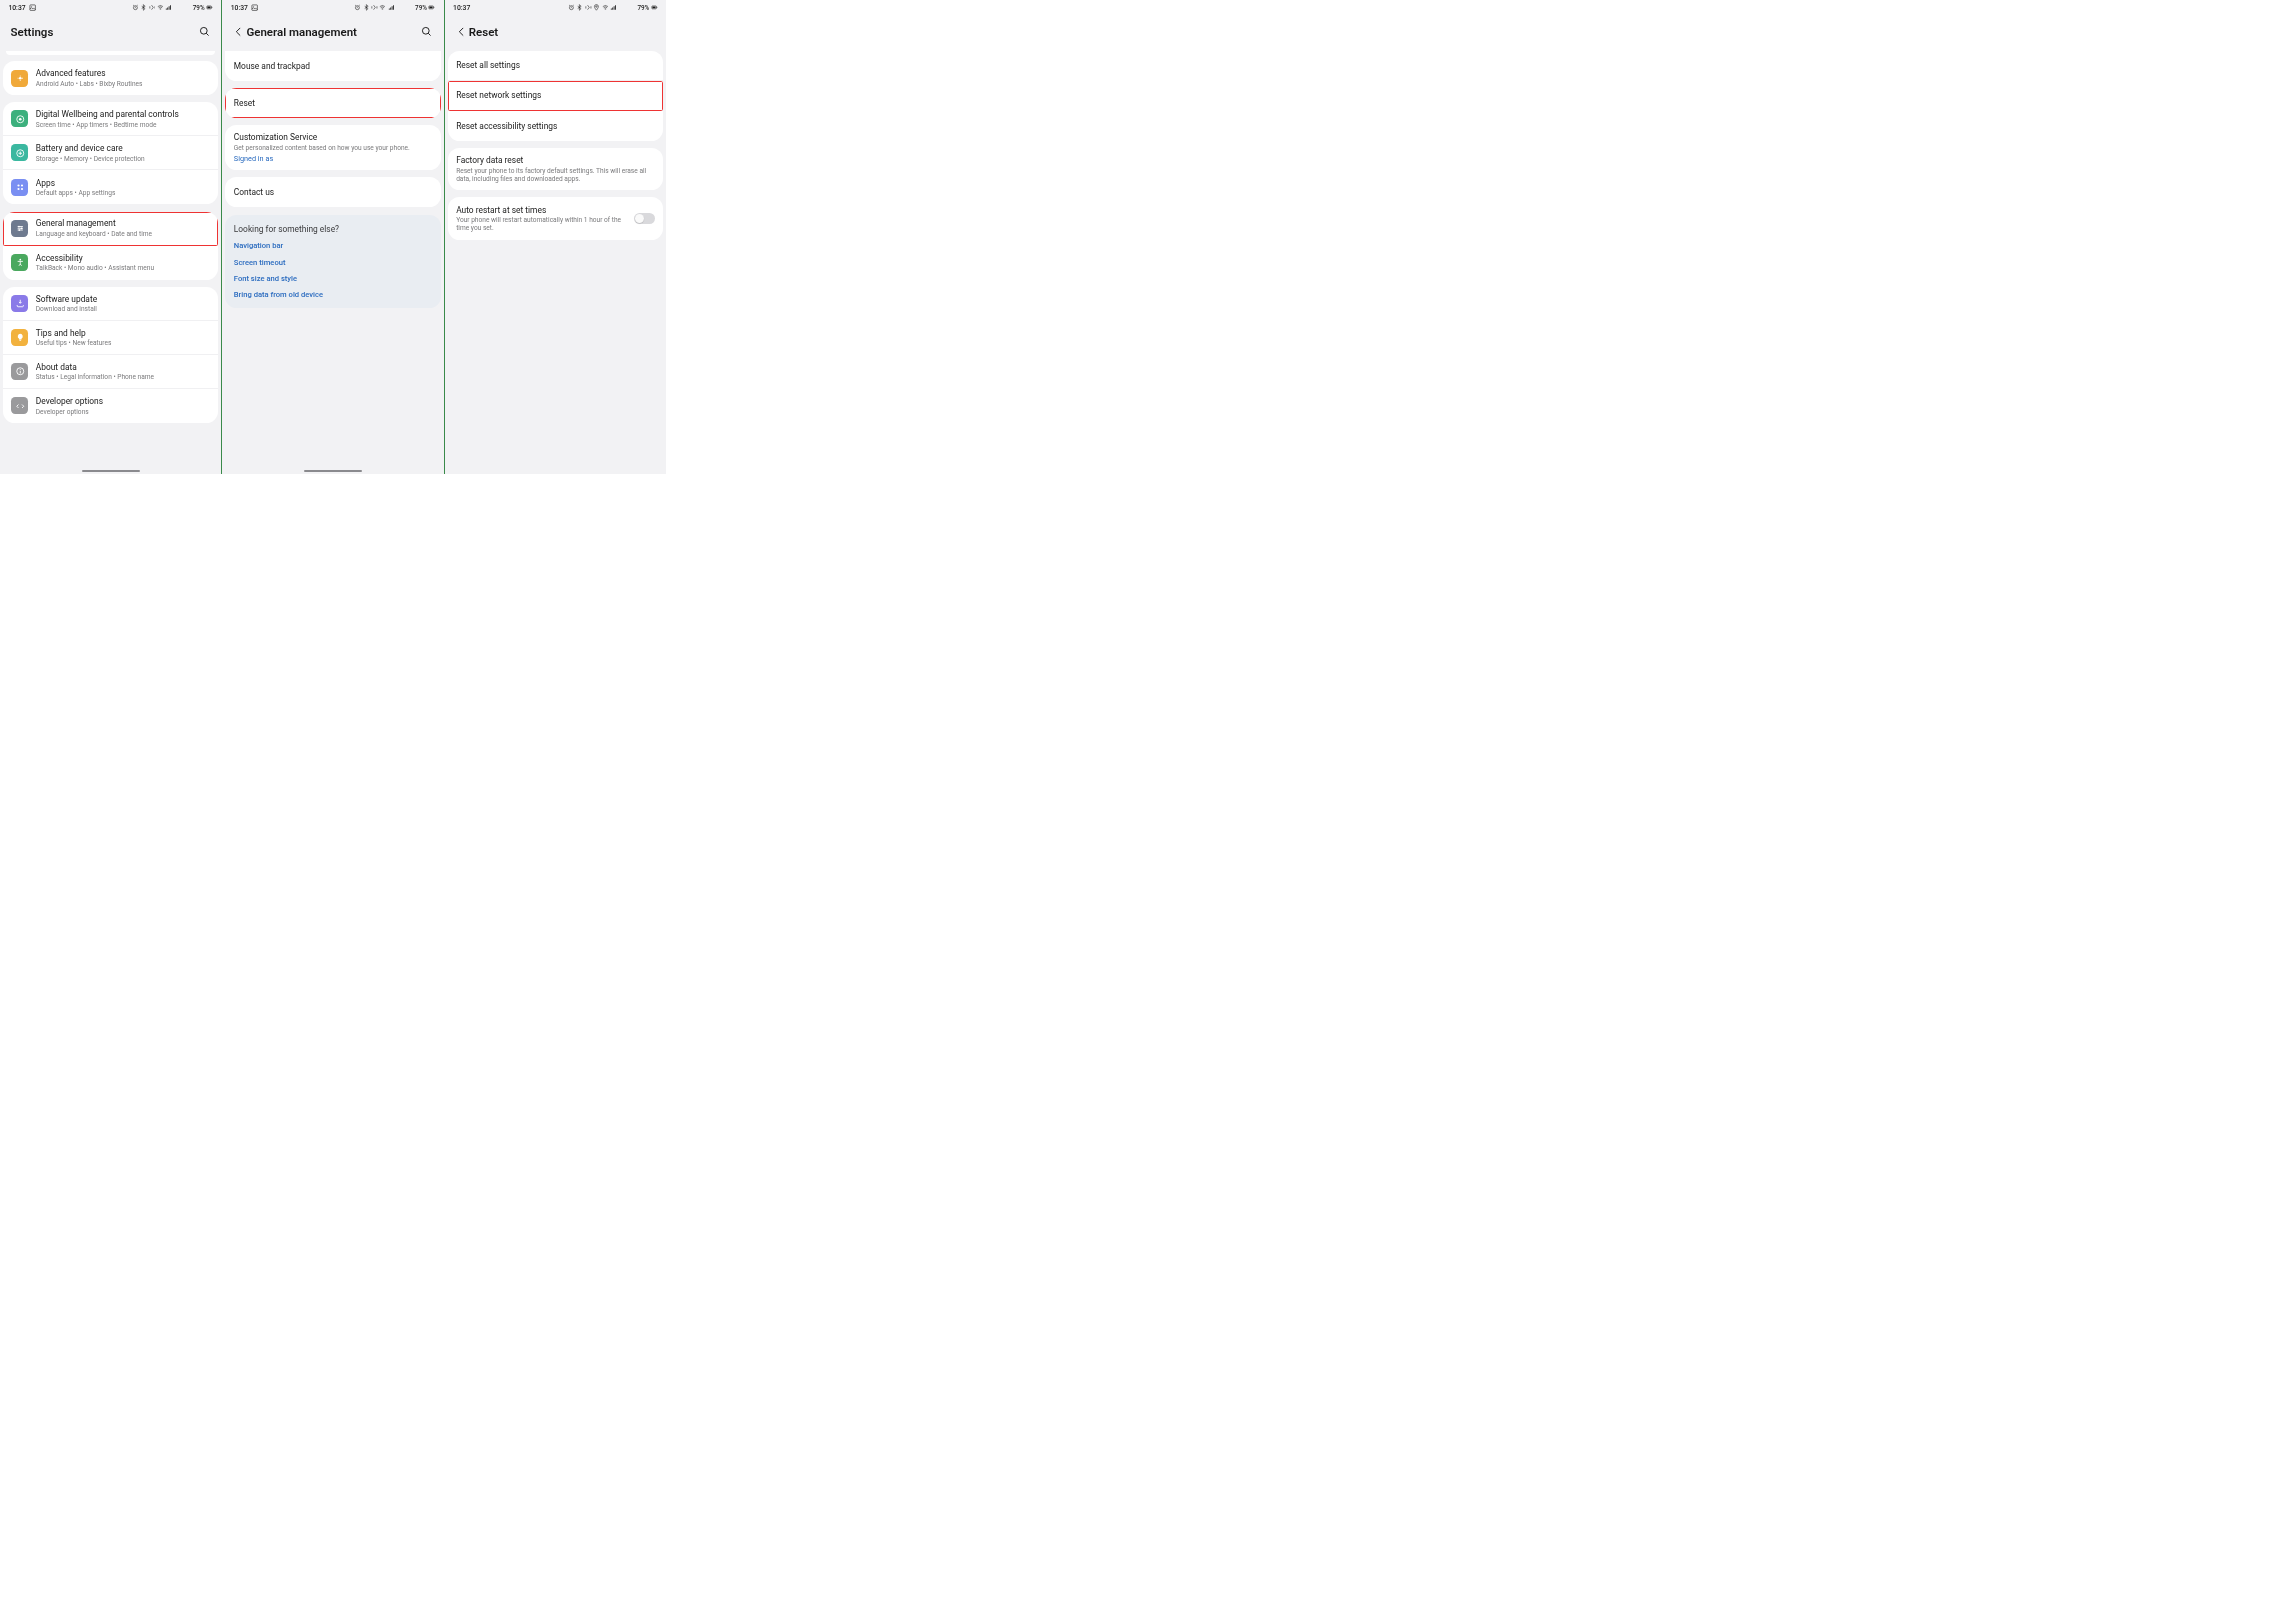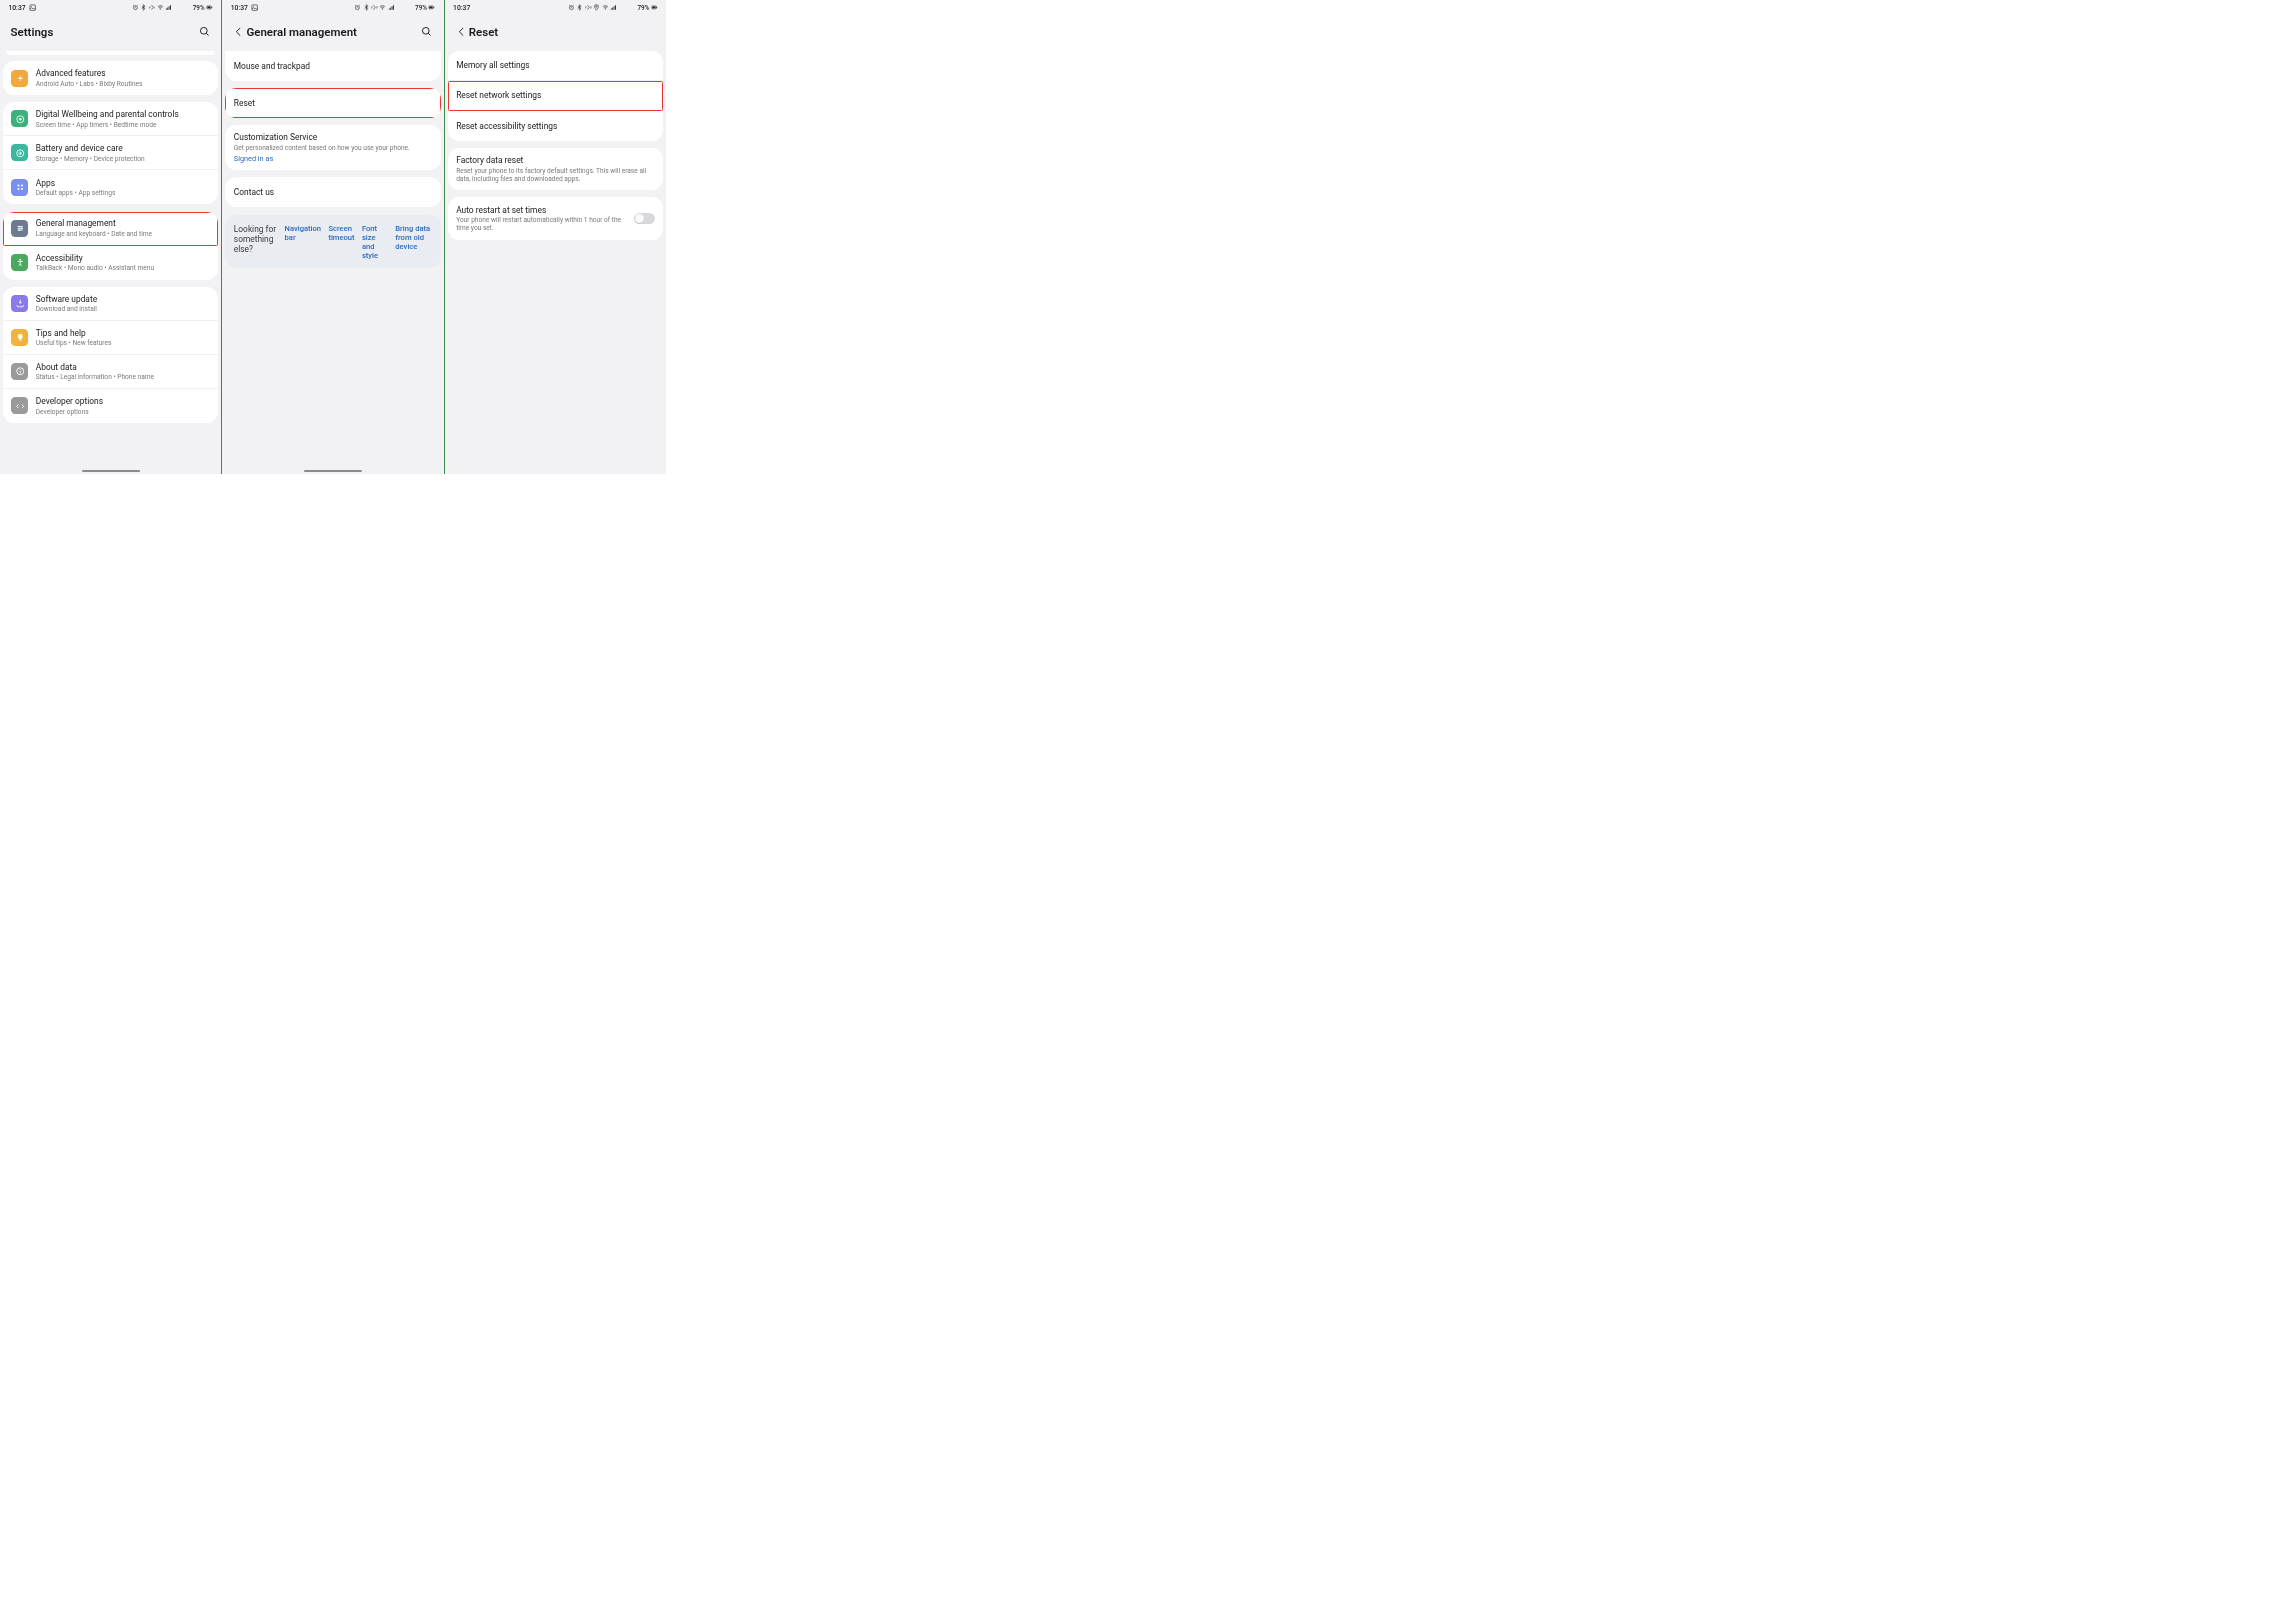--- a/index.html
+++ b/index.html
@@ -80,21 +80,21 @@
   }
 
   .pill-top {
     height: 4.2px; background:#fff; border-radius: 0 0 11.5px 11.5px; margin: 0 3.1px 6.3px 3.1px;
   }
 
   .highlight { outline: 1.6px solid #e33; outline-offset: -1px; border-radius: 1.6px; }
 
   .sugg {
     padding: 9.4px 8.4px 8.4px 8.4px;
-    display: flex; gap: 7.3px;
+    display: flex; flex-direction: column; gap: 7.3px;
   }
   .sugg .hdr { font-size: 8.4px; color: #3a3a3c; }
   .sugg a { font-size: 7.6px; color: #2a6bbf; text-decoration: none; display: block; font-weight: 500; }
 
   
   .toggle {
     width: 21px; height: 11.5px; background: #d9d9dc; border-radius: 5.8px;
     position: relative; flex-shrink: 0;
   }
   .toggle::after {
@@ -435,21 +435,21 @@
             <path d="M15 4l-8 8 8 8" fill="none" stroke="#1a1a1a" stroke-width="2"></path>
           </svg>
       </div>
       <div class="header-title">Reset</div>
     </div>
 
     <div class="content" id="s3-content">
         <div class="card">
           <div class="row noicon">
             <div class="text">
-              <div class="title">Memory all settings</div>
+              <div class="title">Reset all settings</div>
             </div>
           </div>
           <div class="row noicon highlight">
             <div class="text">
               <div class="title">Reset network settings</div>
             </div>
           </div>
           <div class="row noicon">
             <div class="text">
               <div class="title">Reset accessibility settings</div>

